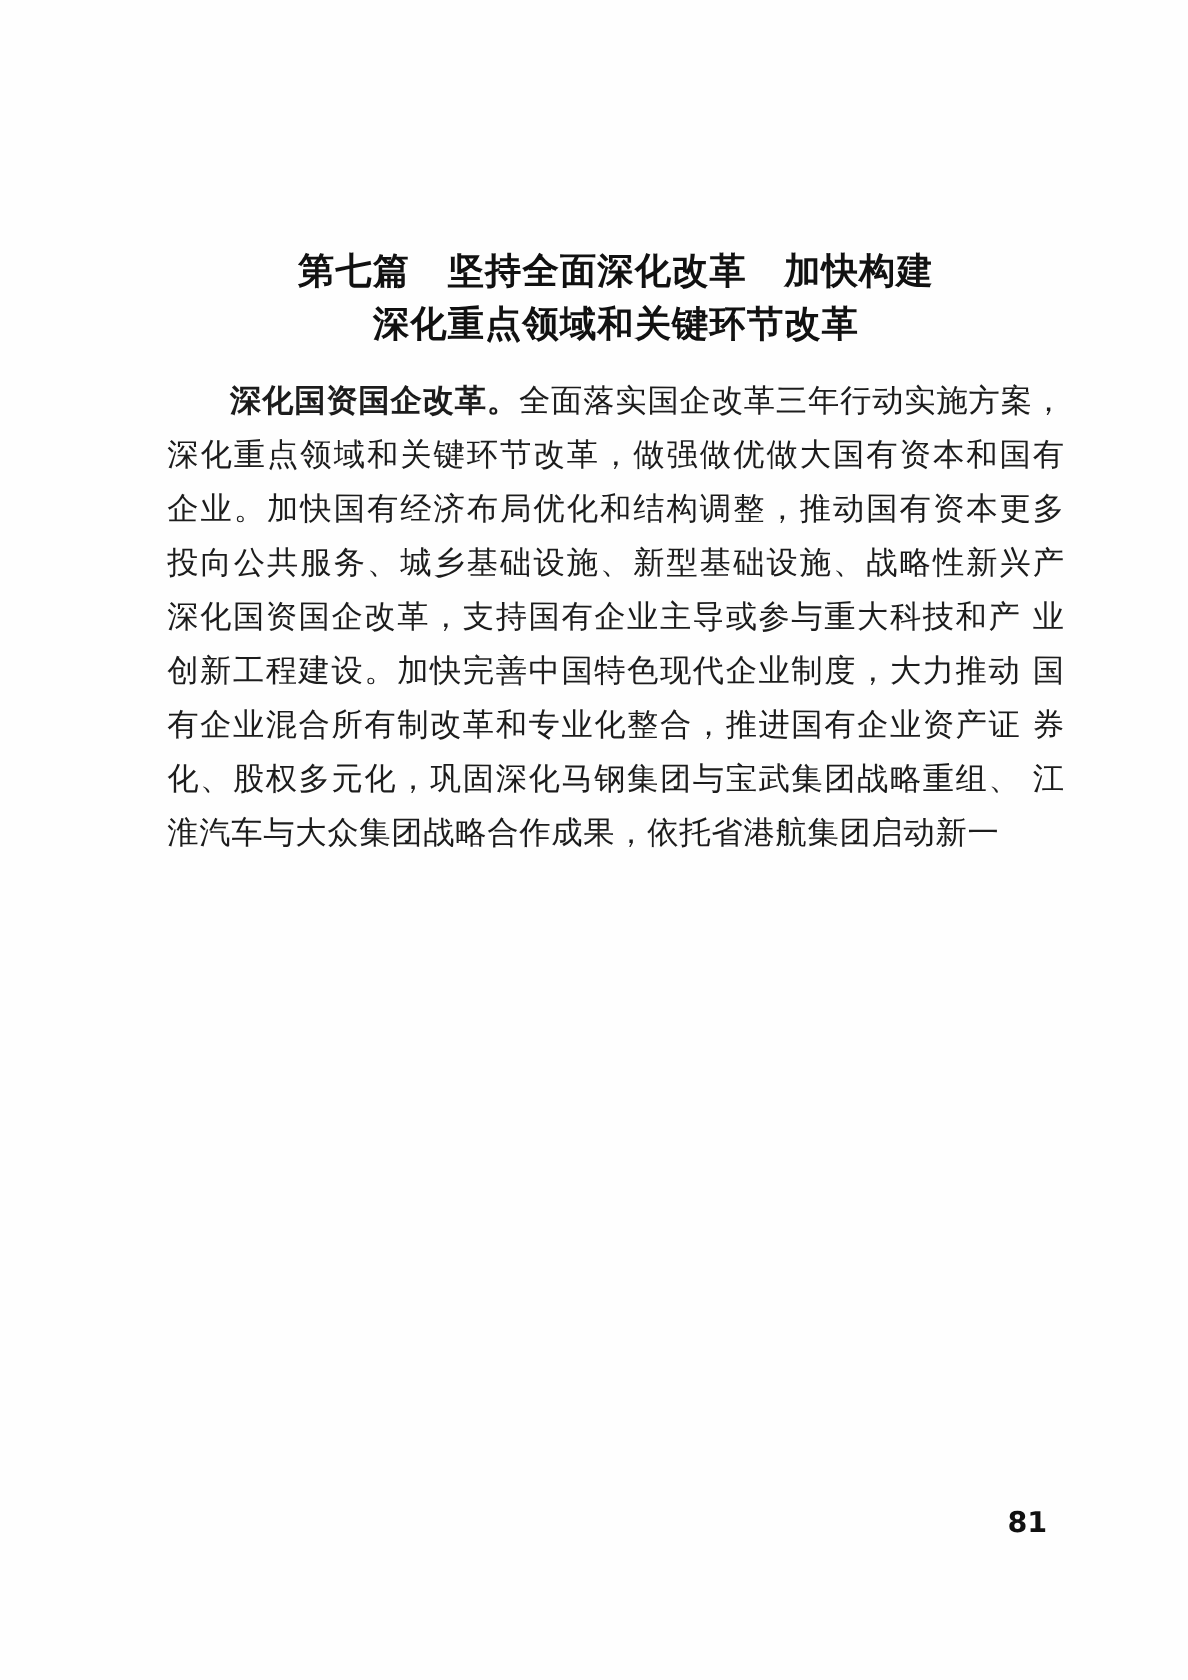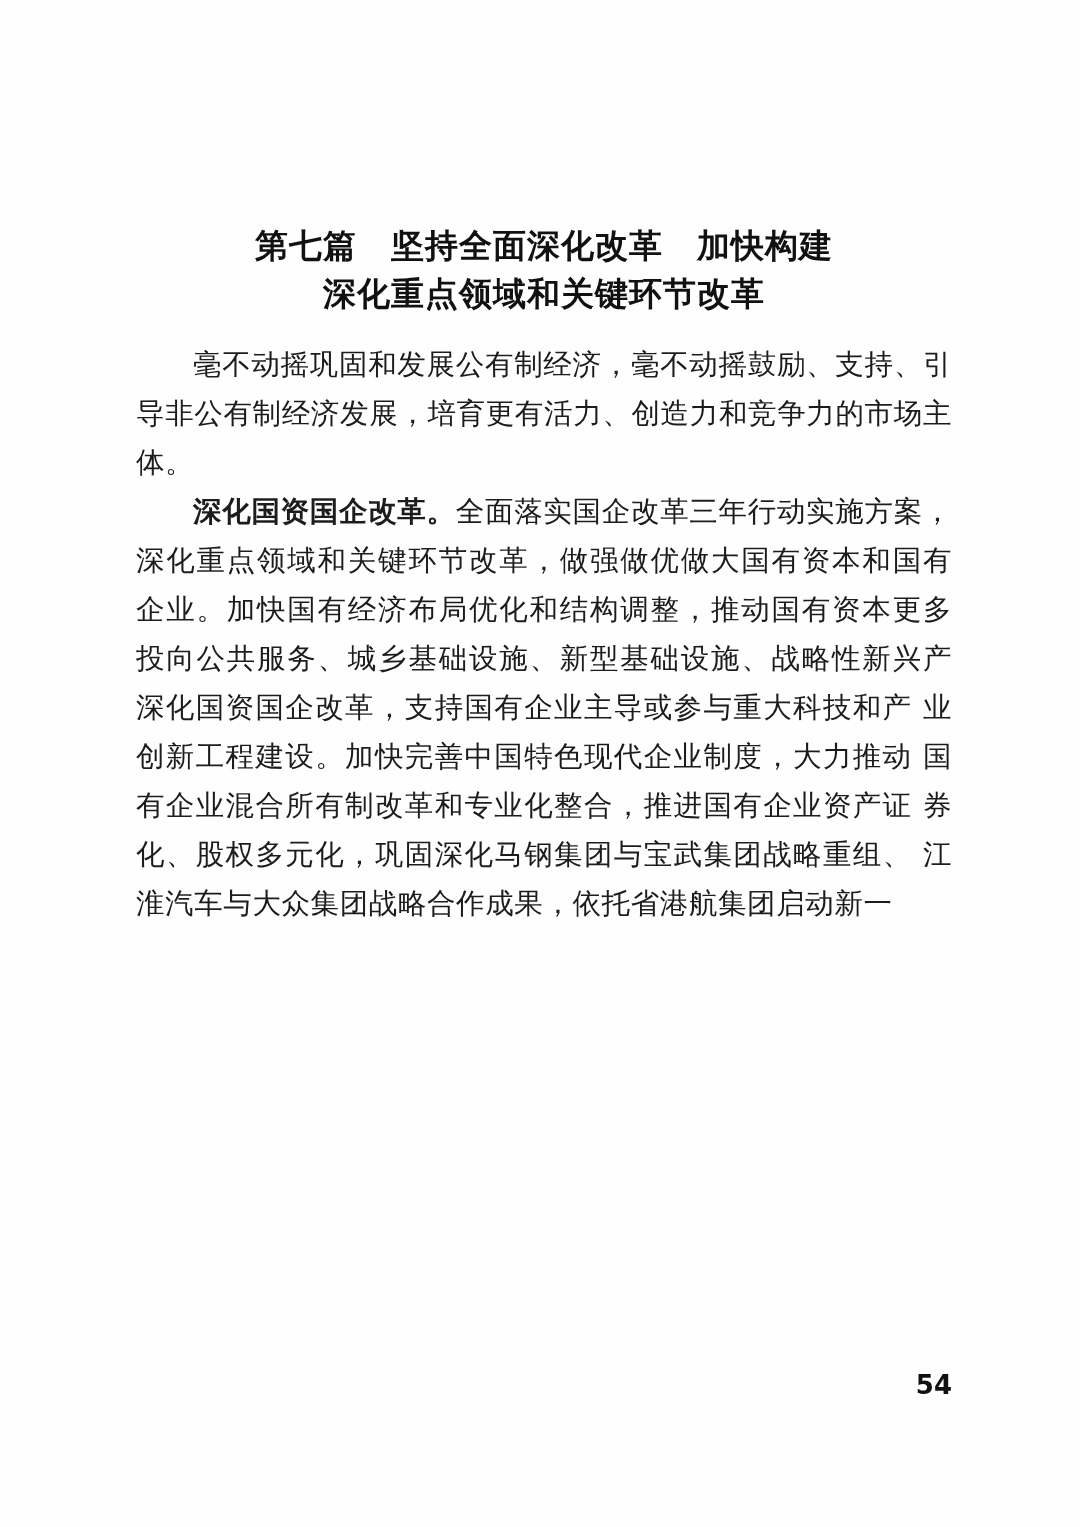--- a/index.html
+++ b/index.html
@@ -18,21 +18,21 @@
   .page {
     position: absolute;
     left: 0;
     top: 0;
     width: 1080px;
     height: 1527px;
     background: #fefefe;
   }
   .content {
     position: absolute;
-    left: 136px;
+    left: 152px;
     top: 0;
     width: 816px;
   }
 
   
   .doc-title {
     margin-top: 222px;
     text-align: center;
     font-weight: bold;
     font-size: 33px;
@@ -95,20 +95,19 @@
 <div class="page">
   <div class="content">
 
     <h1 class="doc-title">
       <span class="line1">第七篇　坚持全面深化改革　加快构建</span>
       <span class="line2">深化重点领域和关键环节改革</span>
     </h1>
 
 
 
-    <p class="body-par">毫不动摇巩固和发展公有制经济，毫不动摇鼓励、支持、引导非公有制经济发展，培育更有活力、创造力和竞争力的市场主体。</p>
 
     <p class="body-par"><span class="lead-bold">深化国资国企改革。</span><span>全面落实国企改革三年行动实施方案， 深化重点领域和关键环节改革，做强做优做大国有资本和国有 企业。加快国有经济布局优化和结构调整，推动国有资本更多 投向公共服务、城乡基础设施、新型基础设施、战略性新兴产 深化国资国企改革，支持国有企业主导或参与重大科技和产 业创新工程建设。加快完善中国特色现代企业制度，大力推动 国有企业混合所有制改革和专业化整合，推进国有企业资产证 券化、股权多元化，巩固深化马钢集团与宝武集团战略重组、 江淮汽车与大众集团战略合作成果，依托省港航集团启动新一</span></p>
 
   </div>
 
-  <div class="page-number">54</div>
+  <div class="page-number">81</div>
 </div>
 
 </body></html>

